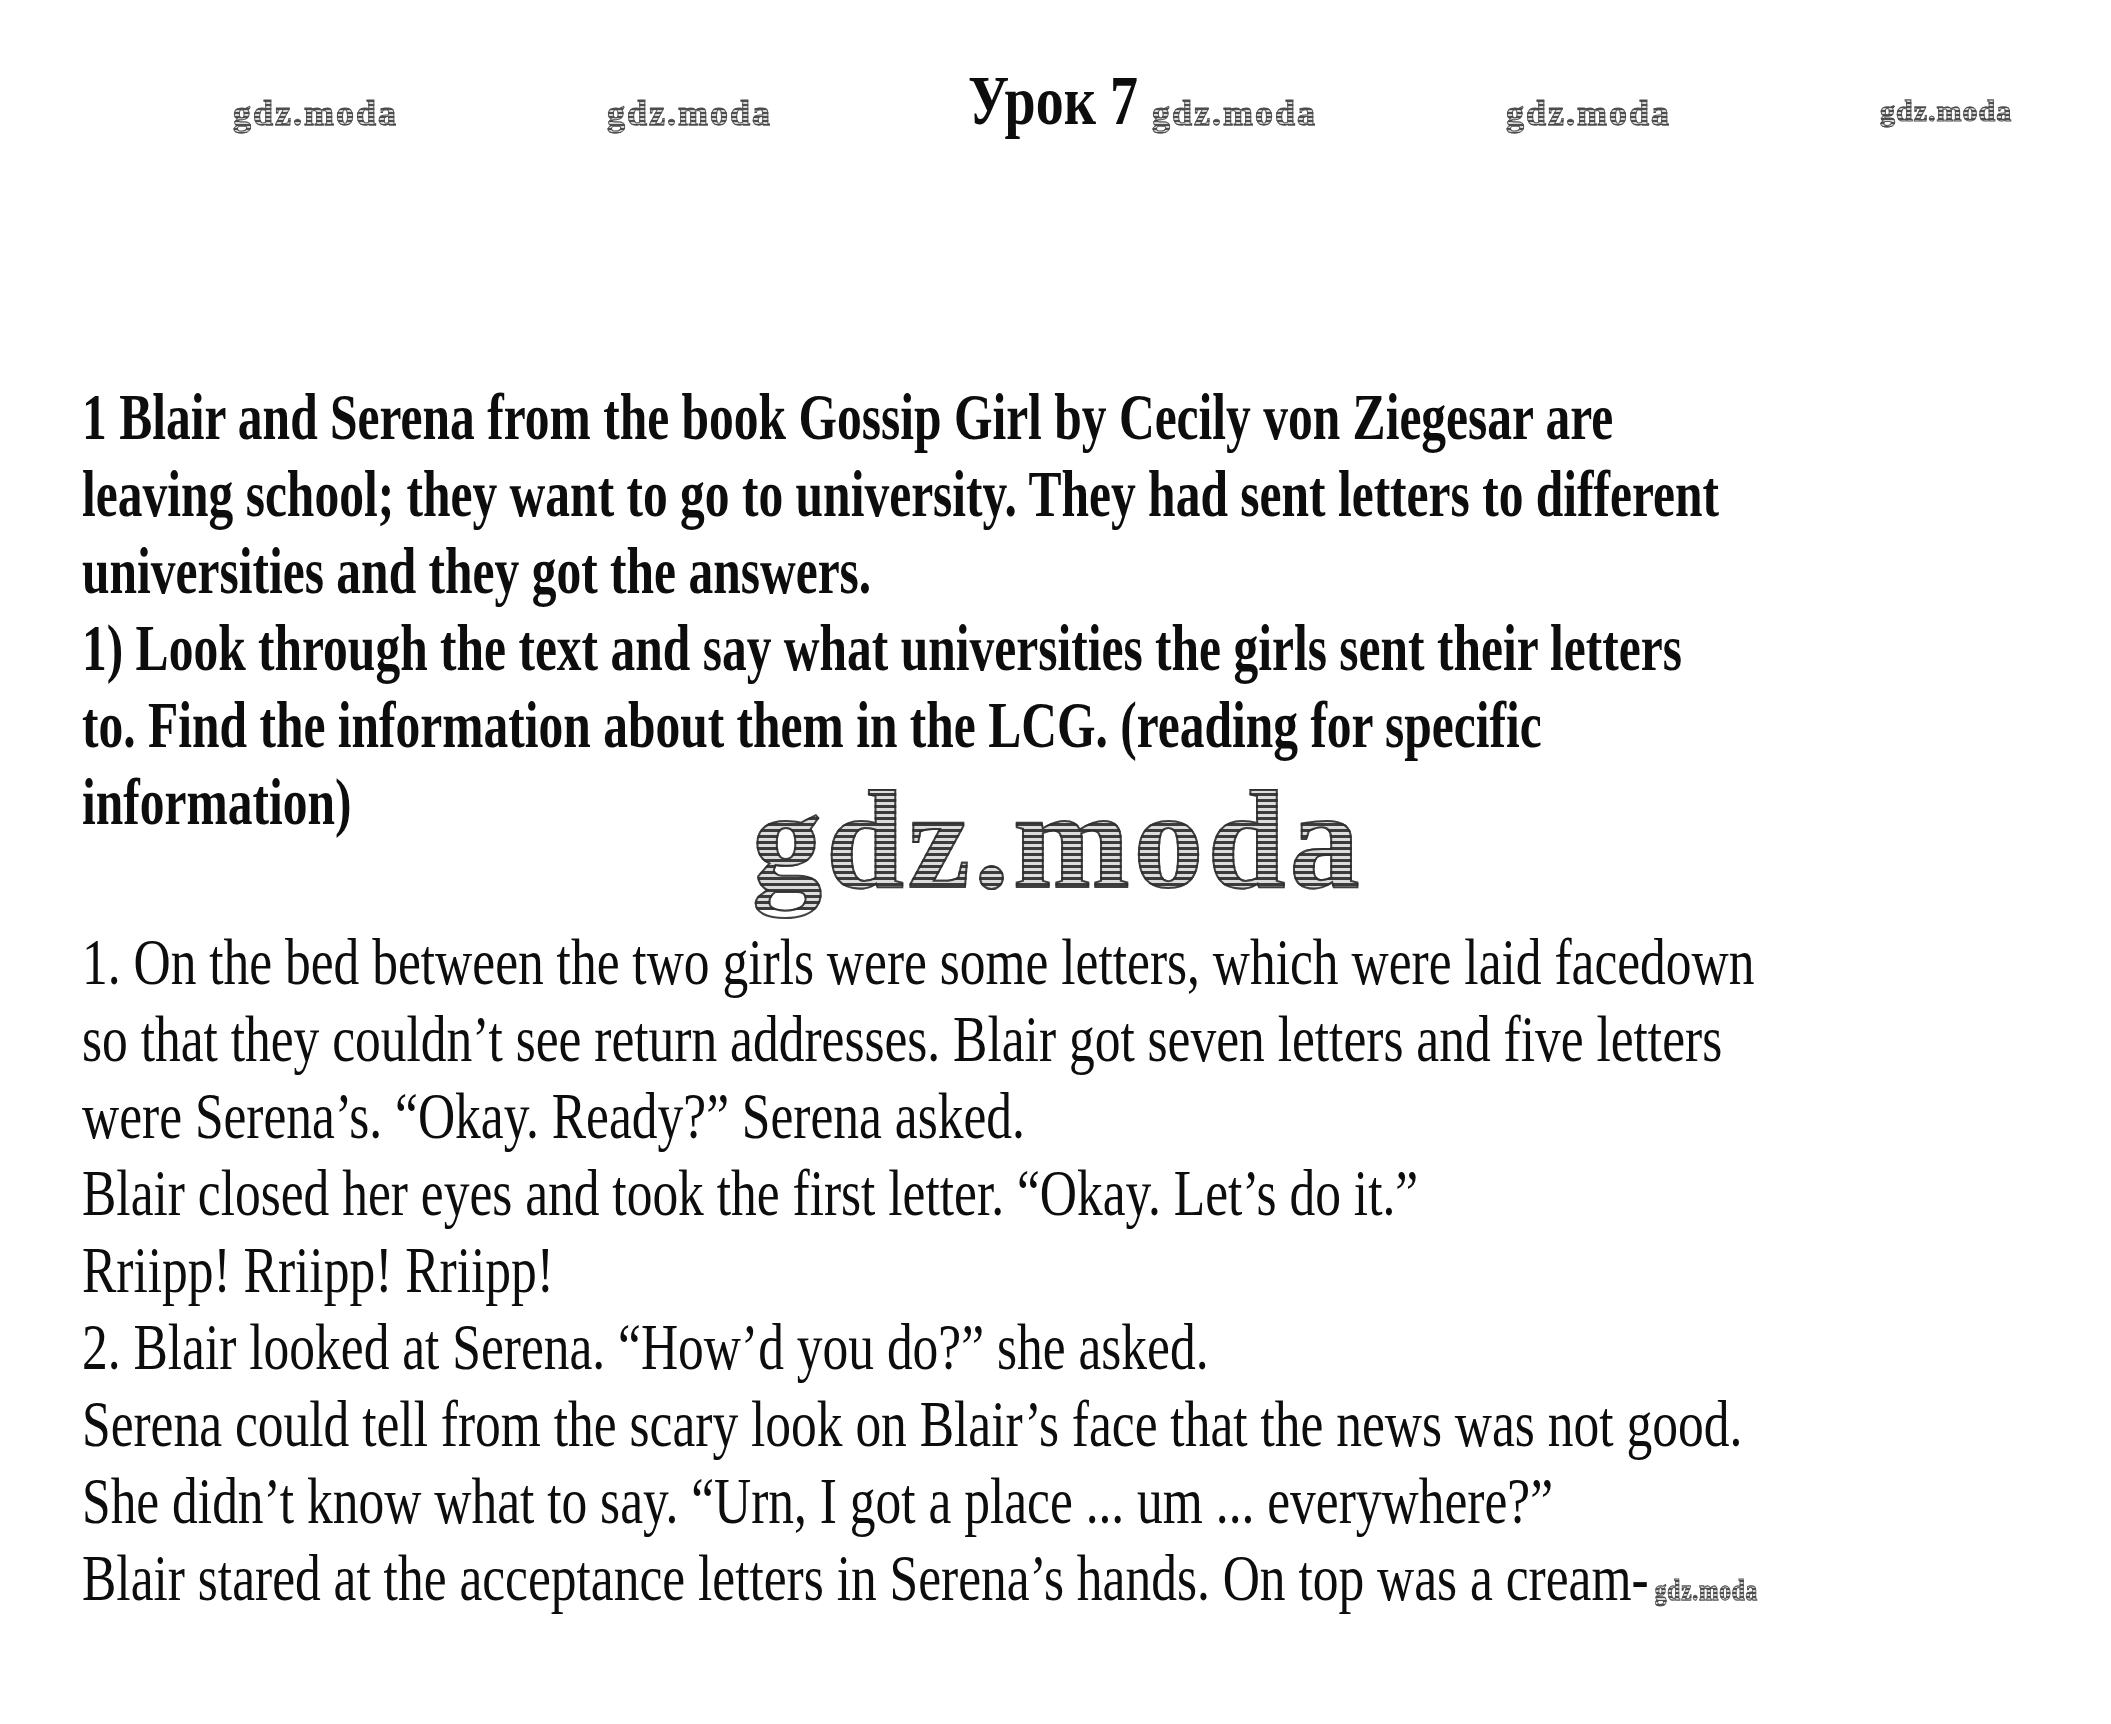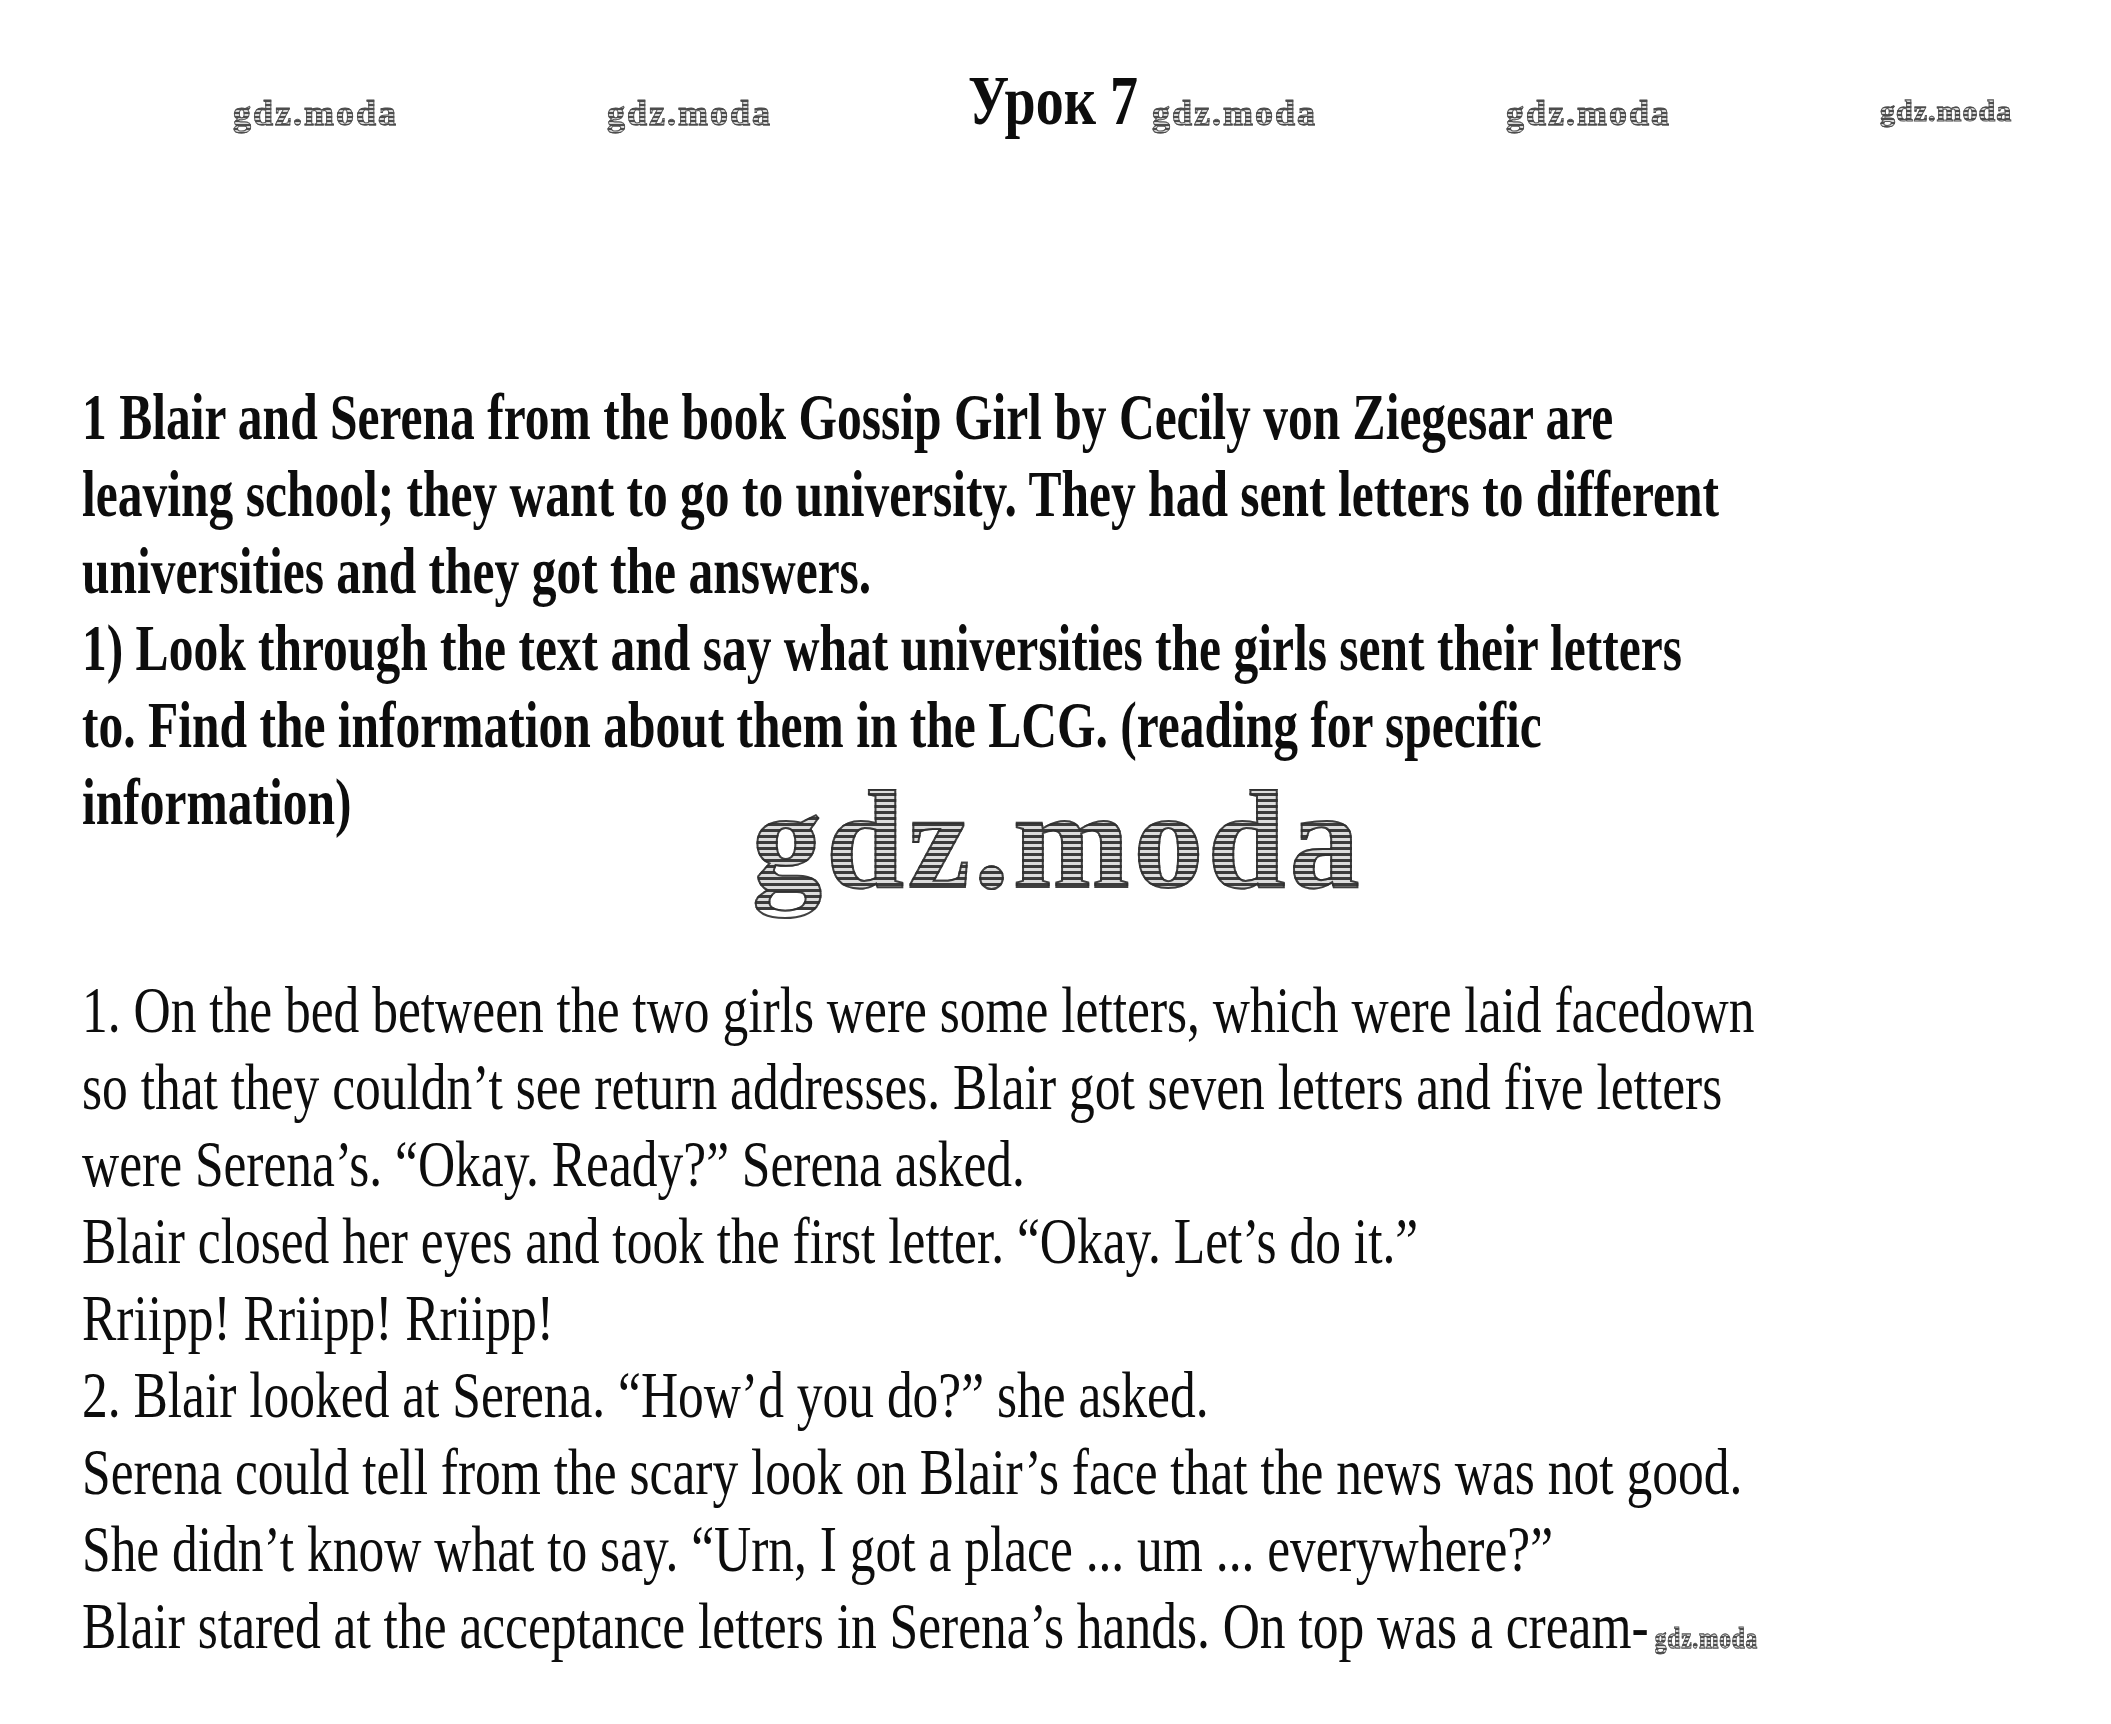--- a/index.html
+++ b/index.html
@@ -84,21 +84,21 @@
     line-height: 77px;
   }
 
   
   .text-block {
     position: absolute;
     left: 82px;
     right: 12px;
   }
   .task-block    { top: 378px; }
-  .passage-block { top: 923px; margin-top: 48px; }
+  .passage-block { top: 923px; }
 
   .tline {
     height: 77px;
     line-height: 77px;
     font-size: 66px;
     white-space: nowrap;
     transform-origin: 0 50%;
   }
   .task-block .tline {
     font-weight: bold;

